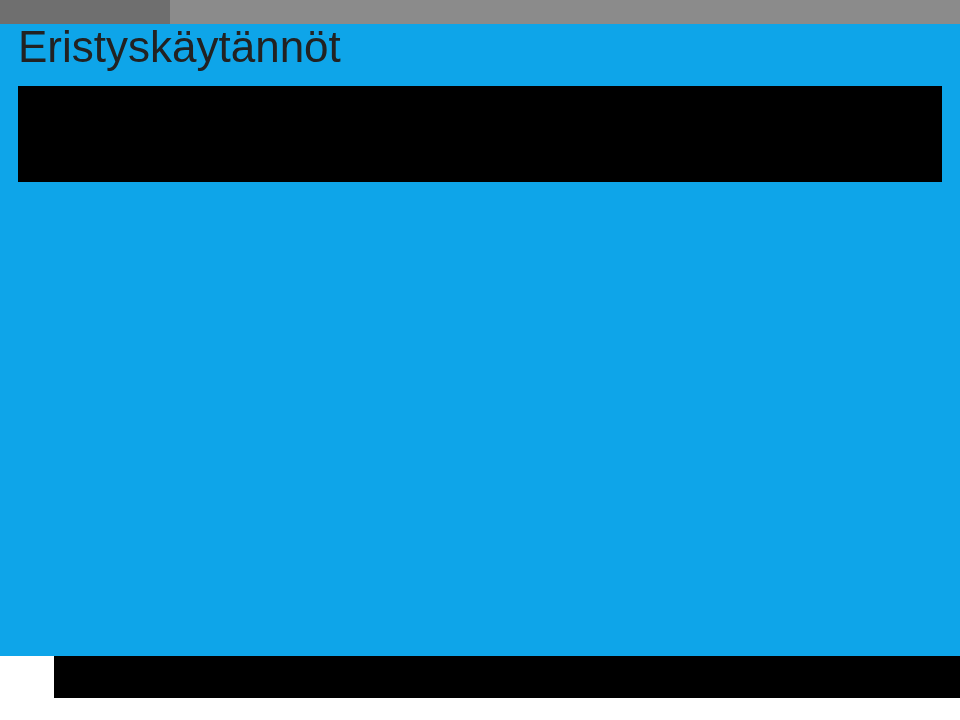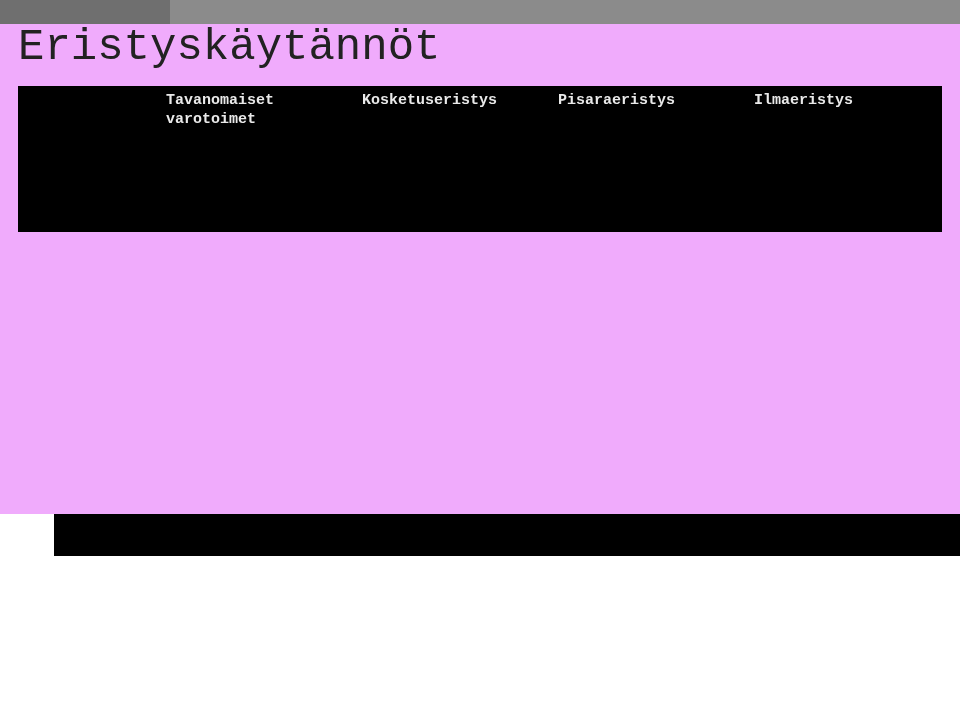--- a/index.html
+++ b/index.html
@@ -7,23 +7,22 @@
     padding: 0;
     width: 960px;
     height: 720px;
     background: #fff;
     font-family: Arial, Helvetica, sans-serif;
     overflow: hidden;
   }
   .slide {
     position: relative;
     width: 960px;
-    height: 556px;
-    background: #f0abfc;
-    font-family: Liberation Mono, monospace;
+    height: 698px;
+    background: #0ea5e9;
   }
   .topbar {
     position: absolute;
     top: 0;
     left: 0;
     width: 960px;
     height: 24px;
     background: #8b8b8b;
   }
   .topbar-inner {
@@ -93,27 +92,20 @@
 <body>
 
 <div class="slide">
   <div class="topbar">
     <div class="topbar-inner"></div>
   </div>
 
   <div class="title">Eristyskäytännöt</div>
 
   <div class="table-wrap">
-    <div class="row">
-      <div class="cell hdr c0"></div>
-      <div class="cell hdr c1">Tavanomaiset varotoimet</div>
-      <div class="cell hdr c2">Kosketuseristys</div>
-      <div class="cell hdr c3">Pisaraeristys</div>
-      <div class="cell hdr c4">Ilmaeristys</div>
-    </div>
 
     <div class="row">
       <div class="cell bcell c0"></div>
       <div class="cell bcell c1"></div>
       <div class="cell bcell c2"></div>
       <div class="cell bcell c3"></div>
       <div class="cell bcell c4"></div>
     </div>
     <div class="row">
       <div class="cell bcell c0"></div>

